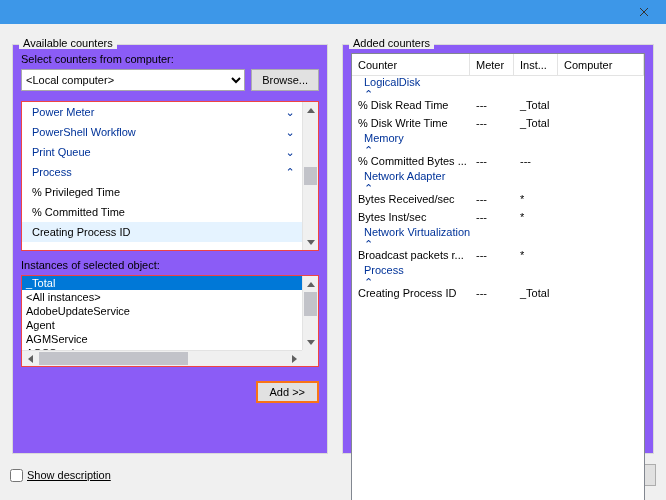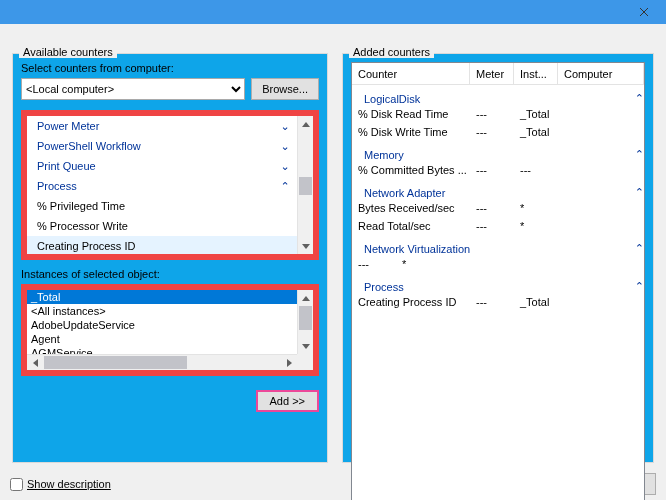--- a/index.html
+++ b/index.html
@@ -5,29 +5,29 @@
   * { box-sizing: border-box; }
   html,body { margin:0; padding:0; font-family: "Segoe UI", Tahoma, sans-serif; font-size:11px; color:#000; background:#fff; }
   .window { width:666px; height:500px; background:#f0f0f0; display:flex; flex-direction:column; }
   .titlebar { height:24px; background:#3d97e8; display:flex; justify-content:flex-end; align-items:center; padding-right:0; }
   .tb-btn { width:44px; height:24px; display:flex; align-items:center; justify-content:center; }
   .tb-btn svg { stroke:#333; }
   .body { flex:1; display:flex; flex-direction:column; padding:8px 10px 10px 10px; gap:0; }
   .cols { display:flex; gap:10px; }
   .left { flex:0 0 320px; display:flex; flex-direction:column; }
   .right { flex:1; display:flex; flex-direction:column; }
-  .fs { border:1px solid #d9d9d9; padding:8px 8px 10px 8px; background:#0ea5e9; position:relative; margin-top:21px; }
+  .fs { border:1px solid #d9d9d9; padding:8px 8px 10px 8px; background:#8b5cf6; position:relative; margin-top:12px; }
   .fs-legend { position:absolute; top:-8px; left:6px; background:#f0f0f0; padding:0 4px; color:#000; }
   .row { display:flex; align-items:center; gap:6px; }
   label.small { color:#000; margin-bottom:4px; display:block; }
   select.computer { flex:1; height:22px; background:#fff; border:1px solid #a9a9a9; font-family:inherit; font-size:11px; }
   button.winbtn { height:22px; background:#e1e1e1; border:1px solid #adadad; font-family:inherit; font-size:11px; padding:0 10px; }
-  button.primary { border:2px solid #ec4899; padding:0 12px; background:#e1e1e1; }
+  button.primary { border:2px solid #f97316; padding:0 12px; background:#e1e1e1; }
   button.winbtn:disabled { color:#888; border-color:#d0d0d0; background:#e9e9e9; }
-  .listbox { background:#fff; border:6px solid #ef4444; overflow:hidden; position:relative; }
+  .listbox { background:#fff; border:1px solid #ef4444; overflow:hidden; position:relative; }
   .listbox .scroll { position:absolute; top:0; right:0; width:16px; height:100%; background:#f0f0f0; border-left:1px solid #e3e3e3; display:flex; flex-direction:column; }
   .sb-btn { height:16px; display:flex; align-items:center; justify-content:center; }
   .sb-track { flex:1; background:#f0f0f0; position:relative; }
   .sb-thumb { position:absolute; left:1px; right:1px; background:#c2c3c9; border-radius:0; }
   .counters { height:150px; margin-top:10px; }
   .counters .content { position:absolute; top:0; left:0; right:16px; bottom:0; overflow:hidden; }
   .cat-row, .item-row { height:20px; display:flex; align-items:center; padding-left:10px; padding-right:6px; font-size:11px; }
   .cat-row { color:#003399; justify-content:space-between; }
   .cat-row .chev { width:12px; text-align:center; color:#003399; }
   .item-row { color:#000; }
@@ -42,21 +42,21 @@
   .corner { position:absolute; right:0; bottom:0; width:16px; height:16px; background:#f0f0f0; }
   .inst-search { height:22px; flex:1; background:#fff; border:1px solid #a9a9a9; }
   .added-table { background:#fff; border:1px solid #828790; height:452px; overflow:hidden; position:relative; }
   .at-head { display:flex; border-bottom:1px solid #e3e3e3; height:22px; align-items:center; font-size:11px; }
   .at-head > div { padding-left:6px; border-right:1px solid #e3e3e3; height:100%; display:flex; align-items:center; }
   .col-cnt { flex:0 0 118px; }
   .col-par { flex:0 0 44px; }
   .col-ins { flex:0 0 44px; }
   .col-cmp { flex:1; }
   .at-body { padding:0; }
-  .grp-row { height:20px; display:flex; align-items:flex-end; padding-left:12px; color:#003399; justify-content:space-between; }
+  .grp-row { height:20px; display:flex; align-items:flex-start; padding-left:12px; padding-right:8px; color:#003399; justify-content:space-between;flex-direction:column; }
   .grp-row .chev { color:#003399; }
   .dat-row { height:18px; display:flex; align-items:center; font-size:11px; }
   .dat-row > div { padding-left:6px; overflow:hidden; white-space:nowrap; text-overflow:ellipsis; }
   .footer { display:flex; justify-content:space-between; align-items:center; padding-top:10px; }
   .footer-right { display:flex; gap:6px; }
   .chk { display:flex; align-items:center; gap:4px;text-decoration:underline; }
   .chk input { margin:0; width:13px; height:13px; }
 </style>
 </head>
 <body>
@@ -97,21 +97,21 @@
                 </div>
               <div class="cat-row">
                   <span>Print Queue</span>
                   <span class="chev">⌄</span>
                 </div>
               <div class="cat-row">
                   <span>Process</span>
                   <span class="chev">⌃</span>
                 </div>
               <div class="item-row">% Privileged Time</div>
-              <div class="item-row">% Processor Write</div>
+              <div class="item-row">% Committed Time</div>
               <div class="item-row sel">Creating Process ID</div>
             </div>
             <div class="scroll">
               <div class="sb-btn">
                   <svg width="8" height="5">
                     <path d="M0 5 L4 0 L8 5 Z" fill="#606060"></path>
                   </svg>
                 </div>
               <div class="sb-track">
                   <div class="sb-thumb" style="top:42%; height:18px;"></div>
@@ -217,30 +217,31 @@
                   <span>Network Adapter</span>
                   <span class="chev">⌃</span>
                 </div>
                 <div class="dat-row">
                   <div class="col-cnt">Bytes Received/sec</div>
                   <div class="col-par">---</div>
                   <div class="col-ins">*</div>
                   <div class="col-cmp"></div>
                 </div>
                 <div class="dat-row">
-                  <div class="col-cnt">Read Total/sec</div>
+                  <div class="col-cnt">Bytes Inst/sec</div>
                   <div class="col-par">---</div>
                   <div class="col-ins">*</div>
                   <div class="col-cmp"></div>
                 </div>
                 <div class="grp-row">
                   <span>Network Virtualization</span>
                   <span class="chev">⌃</span>
                 </div>
                 <div class="dat-row">
+                  <div class="col-cnt">Broadcast packets r...</div>
                   <div class="col-par">---</div>
                   <div class="col-ins">*</div>
                   <div class="col-cmp"></div>
                 </div>
                 <div class="grp-row">
                   <span>Process</span>
                   <span class="chev">⌃</span>
                 </div>
                 <div class="dat-row">
                   <div class="col-cnt">Creating Process ID</div>

